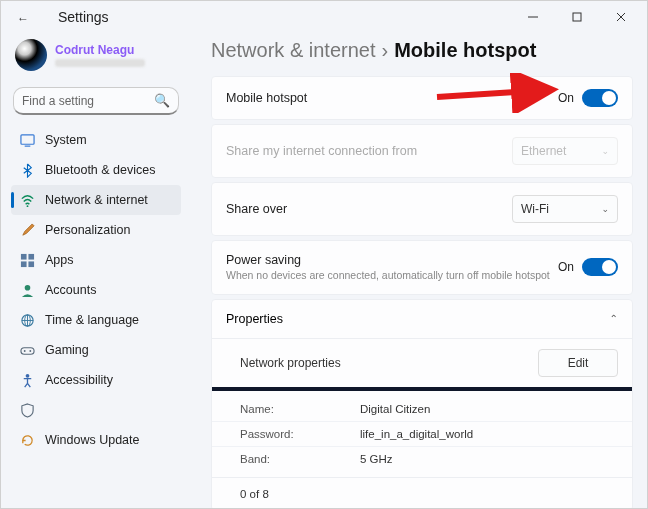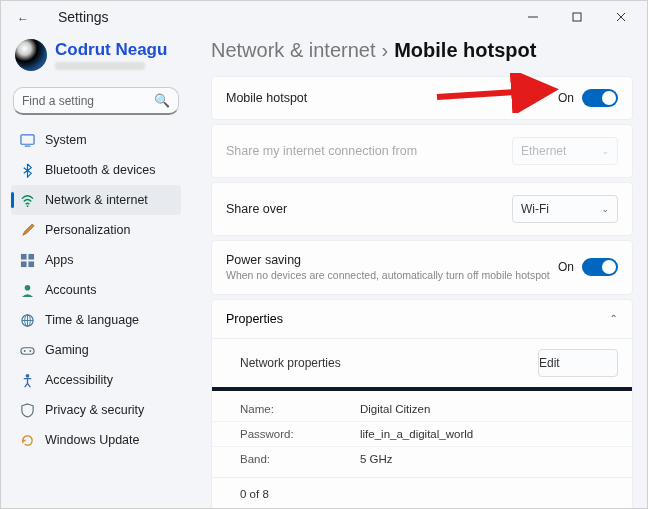--- a/index.html
+++ b/index.html
@@ -7,21 +7,21 @@
   .titlebar { height: 32px; display: flex; align-items: center; padding: 0 4px 0 16px; }
   .titlebar .back { width: 20px; font-size: 12px; color: #333; }
   .titlebar .title { font-size: 14px; color: #222; margin-left: 21px; }
   .winbtns { margin-left: auto; display: flex; }
   .winbtn { width: 44px; height: 30px; display: flex; align-items: center; justify-content: center; font-size: 10px; color: #333; }
   .winbtn svg { width: 10px; height: 10px; stroke: #333; fill: none; stroke-width: 1; }
   .app { display: flex; height: calc(100% - 32px); }
   .sidebar { width: 190px; padding: 4px 10px 0 10px; display: flex; flex-direction: column; }
   .userrow { display: flex; align-items: center; gap: 8px; padding: 2px 4px 8px 4px; }
   .avatar { width: 32px; height: 32px; border-radius: 50%; background: radial-gradient(circle at 30% 30%, #fff, #ccc 20%, #000 40%, #1a4a80 70%); }
-  .username { font-size: 17px; font-weight: 600; color: #1d4ed8; }
+  .username { font-size: 12px; font-weight: 600; color: #8b5cf6; }
   .useremail { width: 90px; height: 8px; background: #e0e0e0; border-radius: 3px; filter: blur(1px); margin-top: 2px; }
   .searchwrap { position: relative; margin: 8px 2px 10px 2px; }
   .search { width: 100%; height: 28px; border: 1px solid #ccc; border-bottom: 2px solid #888; border-radius: 10px; background: #fafbfd; padding: 0 28px 0 8px; font-size: 12px; color: #555; }
   .search::placeholder { color: #666; }
   .searchicon { position: absolute; right: 8px; top: 6px; font-size: 13px; color: #555; }
   .nav { list-style: none; }
   .nav li { display: flex; align-items: center; gap: 10px; height: 30px; padding: 0 8px; font-size: 12.5px; color: #222; border-radius: 4px; position: relative; cursor: default; }
   .nav li.sel { background: #e7eaef; }
   .nav li.sel::before { content: ""; position: absolute; left: 0; top: 7px; bottom: 7px; width: 3px; background: #0067c0; border-radius: 2px; }
   .navicon { width: 16px; height: 16px; display: flex; align-items: center; justify-content: center; }
@@ -40,21 +40,21 @@
   .toggle::after { content: ""; position: absolute; right: 2px; top: 2px; width: 14px; height: 14px; background: #fff; border-radius: 50%; }
   .select { border: 1px solid #ddd; background: #fbfcfd; border-radius: 4px; height: 28px; min-width: 106px; display: flex; align-items: center; justify-content: space-between; padding: 0 8px; font-size: 12px; color: #333; text-align: center; }
   .select.disabled { color: #bbb; border-color: #eee; }
   .chev { font-size: 9px; color: #666; }
   .select.disabled .chev { color: #ccc; }
   .propscard { background: #fdfdfe; border: 1px solid #eceef2; border-radius: 4px; padding: 0; }
   .propshead { padding: 12px 14px; display: flex; align-items: center; }
   .propshead .lbl { font-size: 12.5px; }
   .propshead .chevup { margin-left: auto; font-size: 10px; color: #555; }
   .proprow { border-top: 1px solid #eceef2; padding: 10px 14px 10px 28px; display: flex; align-items: center; font-size: 12px; color: #333; }
-  .editbtn { margin-left: auto; border: 1px solid #ddd; background: #fbfcfd; border-radius: 4px; height: 28px; width: 80px; display: flex; align-items: center; font-size: 12px; }
+  .editbtn { margin-left: auto; border: 1px solid #ddd; background: #fbfcfd; border-radius: 4px; height: 28px; width: 80px; display: flex; align-items: center; justify-content: center; font-size: 12px; }
   .kvrow { border-top: 1px solid #f0f2f6; padding: 6px 14px 6px 28px; display: flex; font-size: 11.5px; color: #444; }
   .kvrow:first-of-type { border-top: none; }
   .kvrow .k { width: 120px; color: #555; }
   .kvrow .v { color: #333; }
   .kvblock { border-top: 4px solid #0f172a; padding: 6px 0; }
   .arrow { position: absolute; pointer-events: none; }
 </style>
 </head>
 <body>
 
@@ -177,21 +177,20 @@
             </svg>
           </span>
           <span>Accessibility</span>
         </li>
       <li>
           <span class="navicon">
             <svg viewBox="0 0 16 16">
               <path d="M8 1 L14 3 L14 8 Q14 13 8 15 Q2 13 2 8 L2 3 Z" fill="none" stroke="#5a6a7a" stroke-width="1.2"></path>
             </svg>
           </span>
-          <span>Privacy &amp; security</span>
         </li>
       <li>
           <span class="navicon">
             <svg viewBox="0 0 16 16">
               <path d="M3 8 A5 5 0 1 1 5 12" fill="none" stroke="#d08a2a" stroke-width="1.4"></path>
               <path d="M3 11 L3 8 L6 8" fill="none" stroke="#d08a2a" stroke-width="1.4"></path>
             </svg>
           </span>
           <span>Windows Update</span>
         </li>

